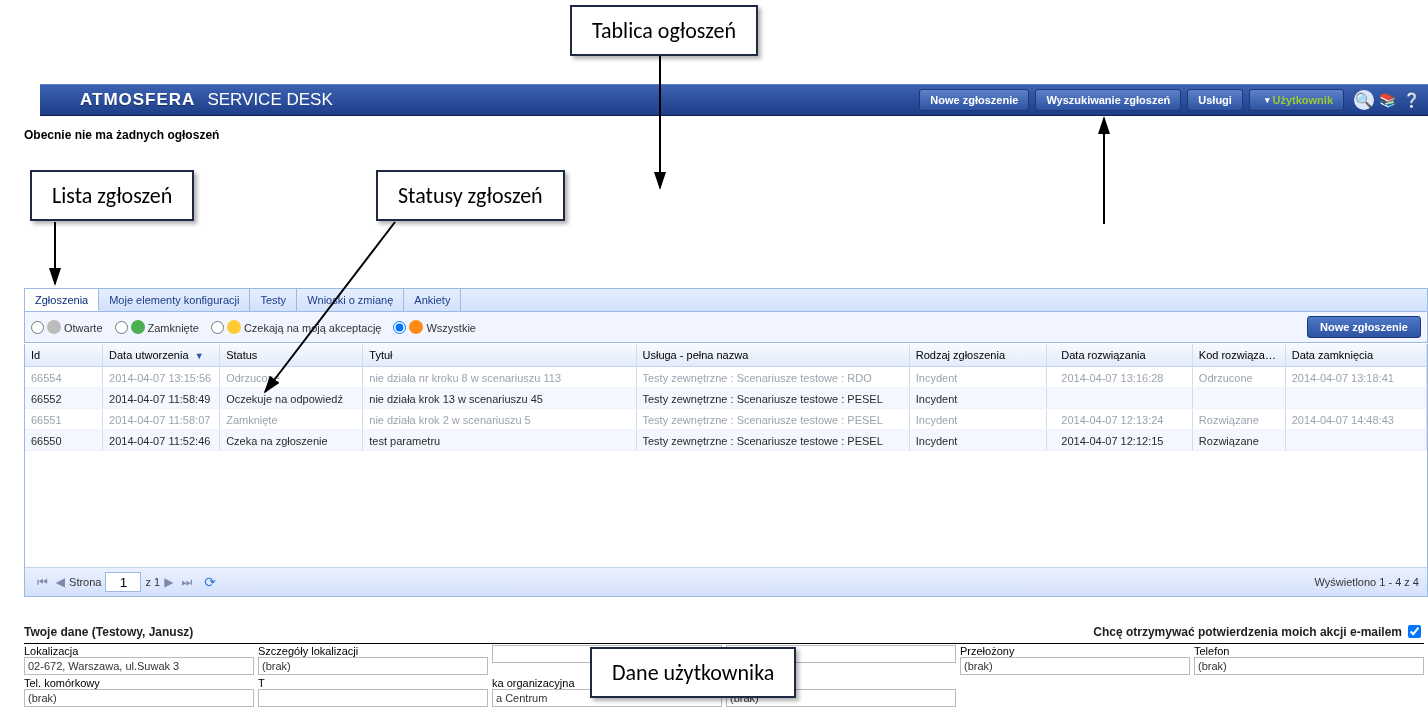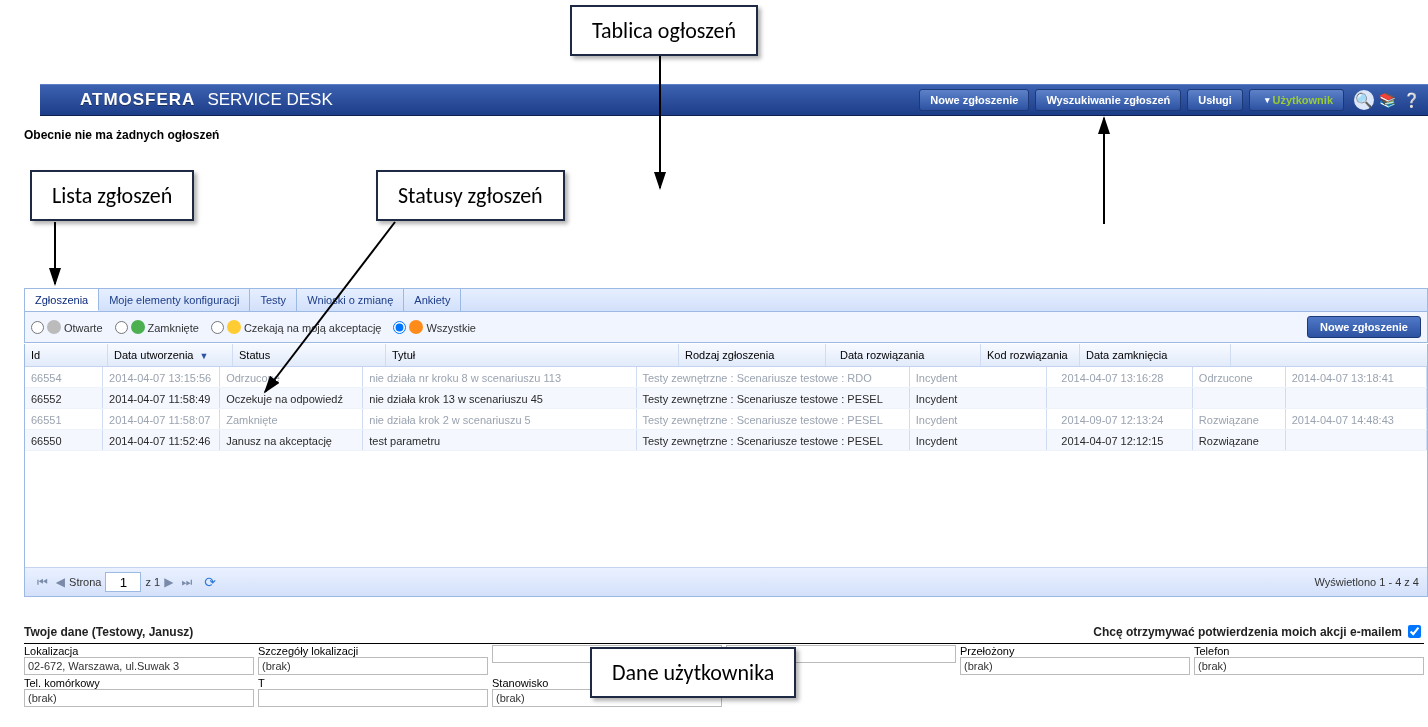--- a/index.html
+++ b/index.html
@@ -146,20 +146,21 @@
 
 <div class="grid">
   <div class="ghead">
     <div class="gcell c-id">Id</div>
     <div class="gcell c-date">
        <span>Data utworzenia</span>
        <span class="sort-ind">▼</span>
     </div>
     <div class="gcell c-status">Status</div>
     <div class="gcell c-title">Tytuł</div>
+    <div class="gcell c-service">Usługa - pełna nazwa</div>
     <div class="gcell c-kind">Rodzaj zgłoszenia</div>
     <div class="gcell c-resolved">Data rozwiązania</div>
     <div class="gcell c-rescode">Kod rozwiązania</div>
     <div class="gcell c-closed">Data zamknięcia</div>
   </div>
   <div class="gbody" id="gbody">
         <div class="grow faded">
           <div class="gcell c-id">66554</div>
           <div class="gcell c-date">2014-04-07 13:15:56</div>
           <div class="gcell c-status">Odrzucone</div>
@@ -181,28 +182,28 @@
           <div class="gcell c-rescode"></div>
           <div class="gcell c-closed"></div>
         </div>
         <div class="grow faded">
           <div class="gcell c-id">66551</div>
           <div class="gcell c-date">2014-04-07 11:58:07</div>
           <div class="gcell c-status">Zamknięte</div>
           <div class="gcell c-title">nie działa krok 2 w scenariuszu 5</div>
           <div class="gcell c-service">Testy zewnętrzne : Scenariusze testowe : PESEL</div>
           <div class="gcell c-kind">Incydent</div>
-          <div class="gcell c-resolved">2014-09-07 12:13:24</div>
+          <div class="gcell c-resolved">2014-04-07 12:13:24</div>
           <div class="gcell c-rescode">Rozwiązane</div>
           <div class="gcell c-closed">2014-04-07 14:48:43</div>
         </div>
         <div class="grow">
           <div class="gcell c-id">66550</div>
           <div class="gcell c-date">2014-04-07 11:52:46</div>
-          <div class="gcell c-status">Janusz na akceptację</div>
+          <div class="gcell c-status">Czeka na zgłoszenie</div>
           <div class="gcell c-title">test parametru</div>
           <div class="gcell c-service">Testy zewnętrzne : Scenariusze testowe : PESEL</div>
           <div class="gcell c-kind">Incydent</div>
           <div class="gcell c-resolved">2014-04-07 12:12:15</div>
           <div class="gcell c-rescode">Rozwiązane</div>
           <div class="gcell c-closed"></div>
         </div>
       </div>
   <div class="pager">
     <span class="pbtn">⏮</span>
@@ -253,19 +254,23 @@
         </div>
     <div class="up-field">
           <div class="up-label">Tel. komórkowy</div>
          <div class="up-val">(brak)</div>
         </div>
     <div class="up-field">
           <div class="up-label">T</div>
          <div class="up-val"></div>
         </div>
     <div class="up-field">
+          <div class="up-label">ka organizacyjna</div>
+         <div class="up-val">a Centrum</div>
+        </div>
+    <div class="up-field">
           <div class="up-label">Stanowisko</div>
          <div class="up-val">(brak)</div>
         </div>
   </div>
 </div>
 
 </div>
 
 </body></html>

